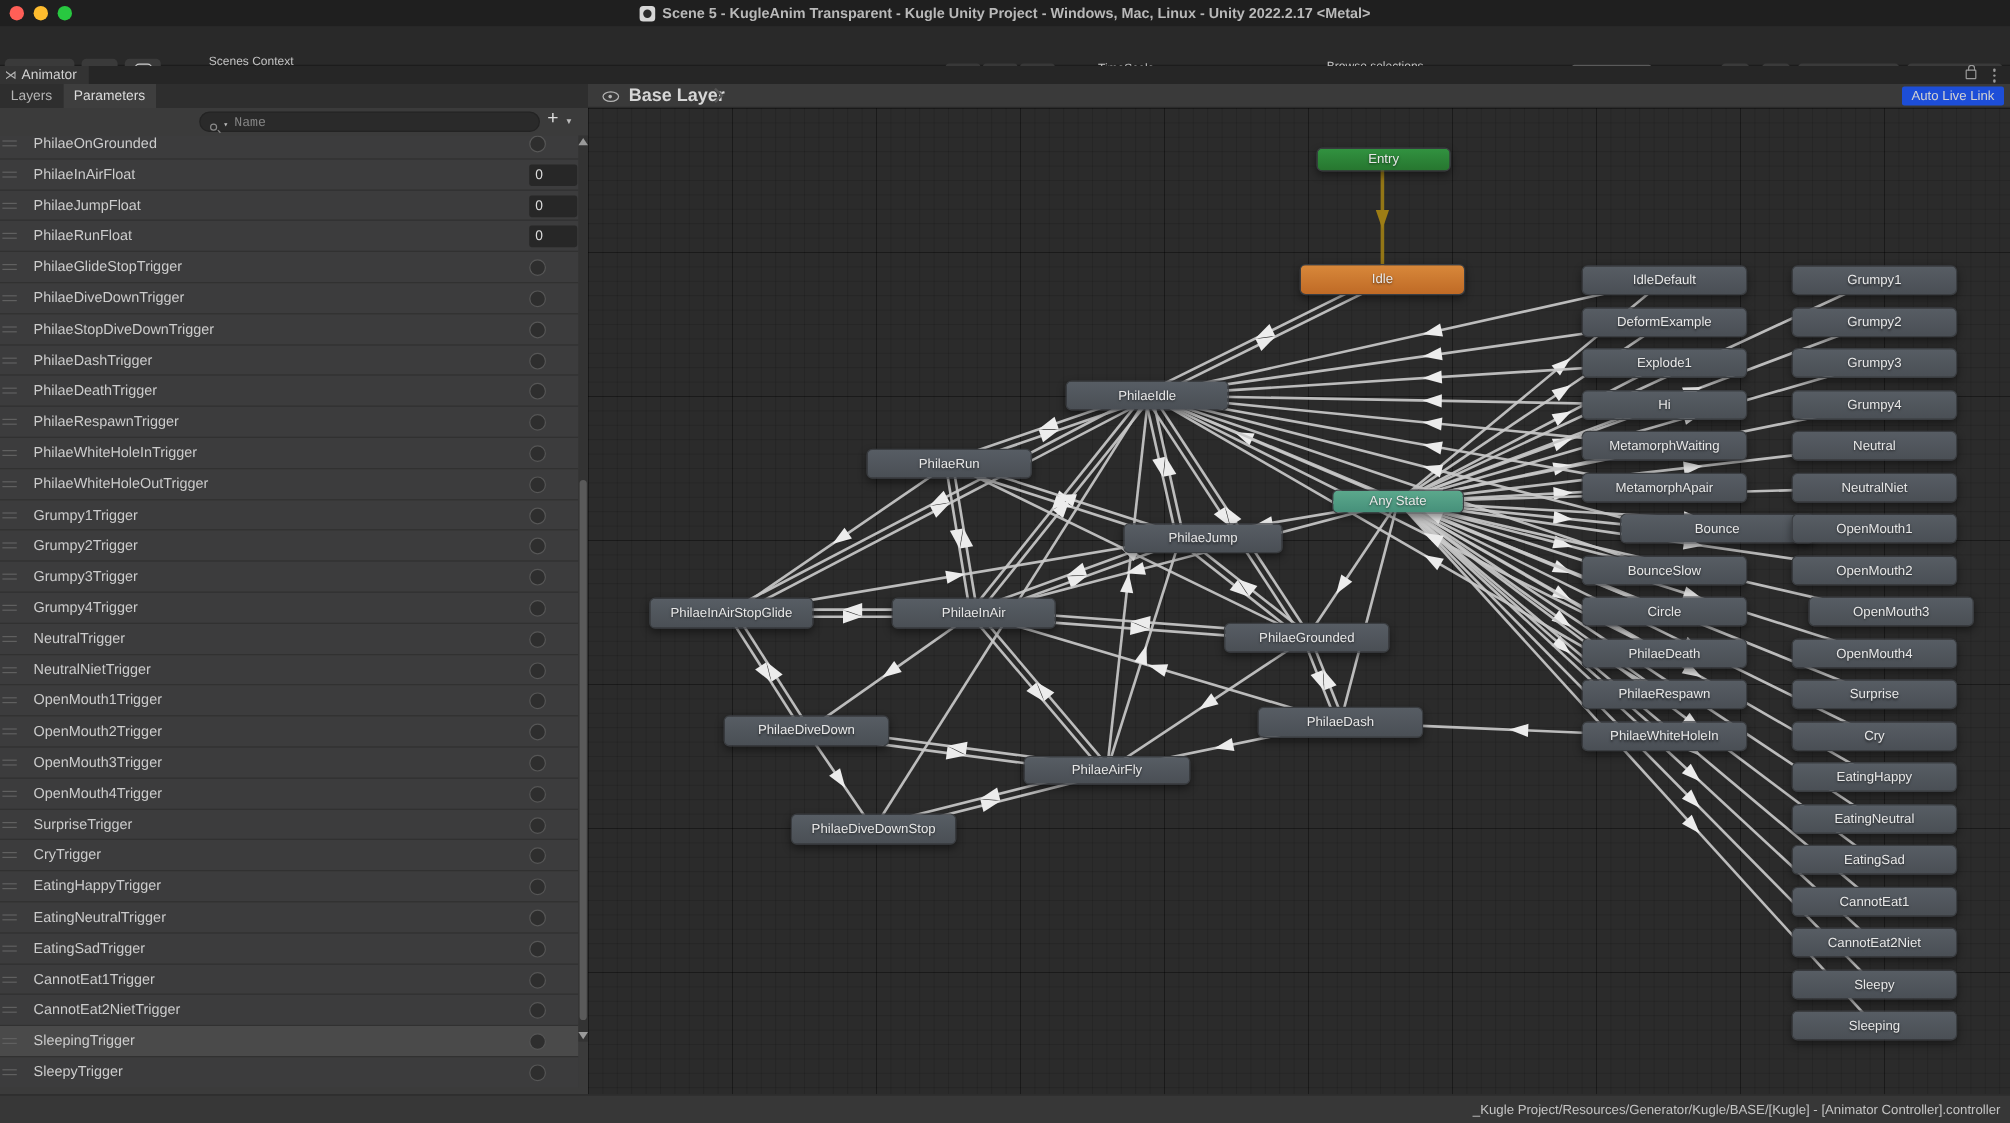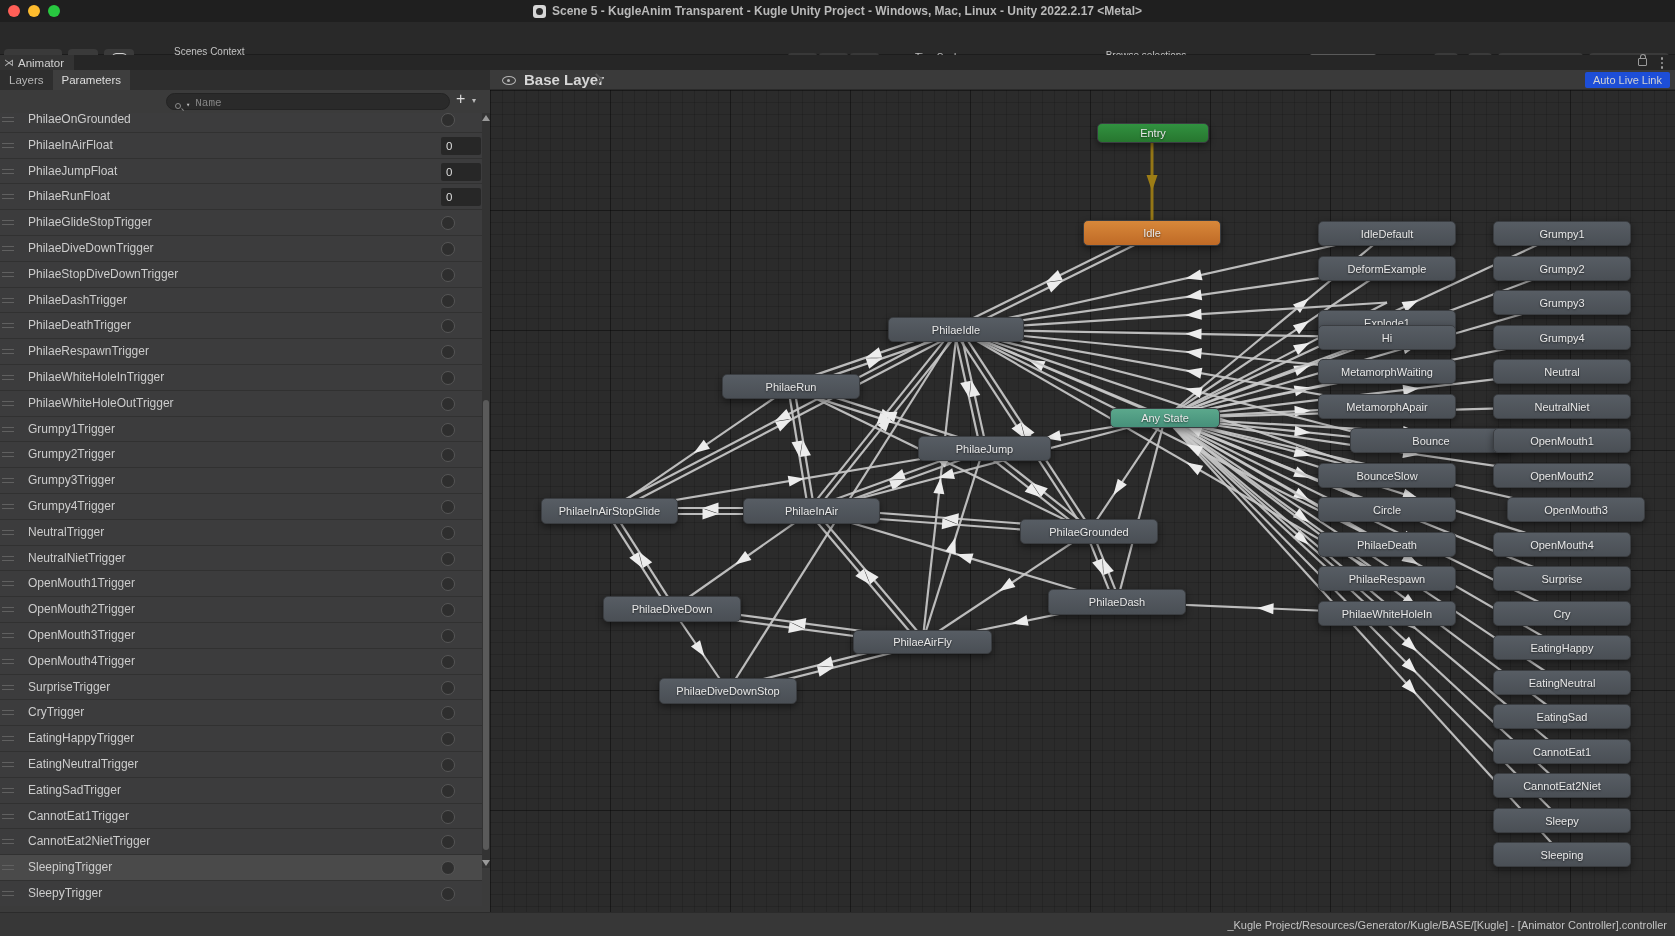--- a/index.html
+++ b/index.html
@@ -606,31 +606,31 @@
           <line x1="897" y1="488.5" x2="467" y2="239.5" stroke="#c9c9c9" stroke-width="2.2" opacity="0.92"></line>
           <polygon points="696.5769571748982,372.44107520127824 713.179178624223,375.69933285646425 707.6669070259805,385.2185167409792" fill="#ececec"></polygon>
           <line x1="897" y1="523.5" x2="627" y2="512" stroke="#c9c9c9" stroke-width="2.2" opacity="0.92"></line>
           <polygon points="767.5072466574859,517.9845679131893 783.7268004021965,513.1704141638324 783.2587062828317,524.1604500097892" fill="#ececec"></polygon>
         </svg>
     <div class="node" style="left: 607px; top: 33px; width: 112px; height: 20px; background: linear-gradient(rgb(49, 146, 64), rgb(39, 118, 47));">Entry</div>
         <div class="node" style="left: 593px; top: 130px; width: 138px; height: 26px; background: linear-gradient(rgb(216, 136, 58), rgb(191, 106, 38));">Idle</div>
         <div class="node" style="left: 620px; top: 318px; width: 110px; height: 20px; background: linear-gradient(rgb(91, 168, 140), rgb(70, 144, 122));">Any State</div>
         <div class="node" style="left: 398px; top: 227px; width: 136px; height: 25px;">PhilaeIdle</div>
         <div class="node" style="left: 232px; top: 284px; width: 138px; height: 25px;">PhilaeRun</div>
-        <div class="node" style="left: 428px; top: 346px; width: 133px; height: 25px;">PhilaeJump</div>
+        <div class="node" style="left: 446px; top: 346px; width: 133px; height: 25px;">PhilaeJump</div>
         <div class="node" style="left: 51px; top: 408px; width: 137px; height: 26px;">PhilaeInAirStopGlide</div>
         <div class="node" style="left: 253px; top: 408px; width: 137px; height: 26px;">PhilaeInAir</div>
         <div class="node" style="left: 530px; top: 429px; width: 138px; height: 25px;">PhilaeGrounded</div>
         <div class="node" style="left: 113px; top: 506px; width: 138px; height: 26px;">PhilaeDiveDown</div>
         <div class="node" style="left: 558px; top: 499px; width: 138px; height: 26px;">PhilaeDash</div>
         <div class="node" style="left: 363px; top: 540px; width: 139px; height: 24px;">PhilaeAirFly</div>
         <div class="node" style="left: 169px; top: 588px; width: 138px; height: 26px;">PhilaeDiveDownStop</div>
         <div class="node" style="left: 828px; top: 131px; width: 138px; height: 25px;">IdleDefault</div>
         <div class="node" style="left: 828px; top: 166px; width: 138px; height: 25px;">DeformExample</div>
-        <div class="node" style="left: 828px; top: 200px; width: 138px; height: 25px; margin-top: 20px;">Explode1</div>
+        <div class="node" style="left: 828px; top: 200px; width: 138px; height: 25px;">Explode1</div>
         <div class="node" style="left: 828px; top: 235px; width: 138px; height: 25px;">Hi</div>
         <div class="node" style="left: 828px; top: 269px; width: 138px; height: 25px;">MetamorphWaiting</div>
         <div class="node" style="left: 828px; top: 304px; width: 138px; height: 25px;">MetamorphApair</div>
         <div class="node" style="left: 860px; top: 338px; width: 162px; height: 25px; text-align: center;">Bounce</div>
         <div class="node" style="left: 828px; top: 373px; width: 138px; height: 25px;">BounceSlow</div>
         <div class="node" style="left: 828px; top: 407px; width: 138px; height: 25px;">Circle</div>
         <div class="node" style="left: 828px; top: 442px; width: 138px; height: 25px;">PhilaeDeath</div>
         <div class="node" style="left: 828px; top: 476px; width: 138px; height: 25px;">PhilaeRespawn</div>
         <div class="node" style="left: 828px; top: 511px; width: 138px; height: 25px;">PhilaeWhiteHoleIn</div>
         <div class="node" style="left: 1003px; top: 131px; width: 138px; height: 25px;">Grumpy1</div>

